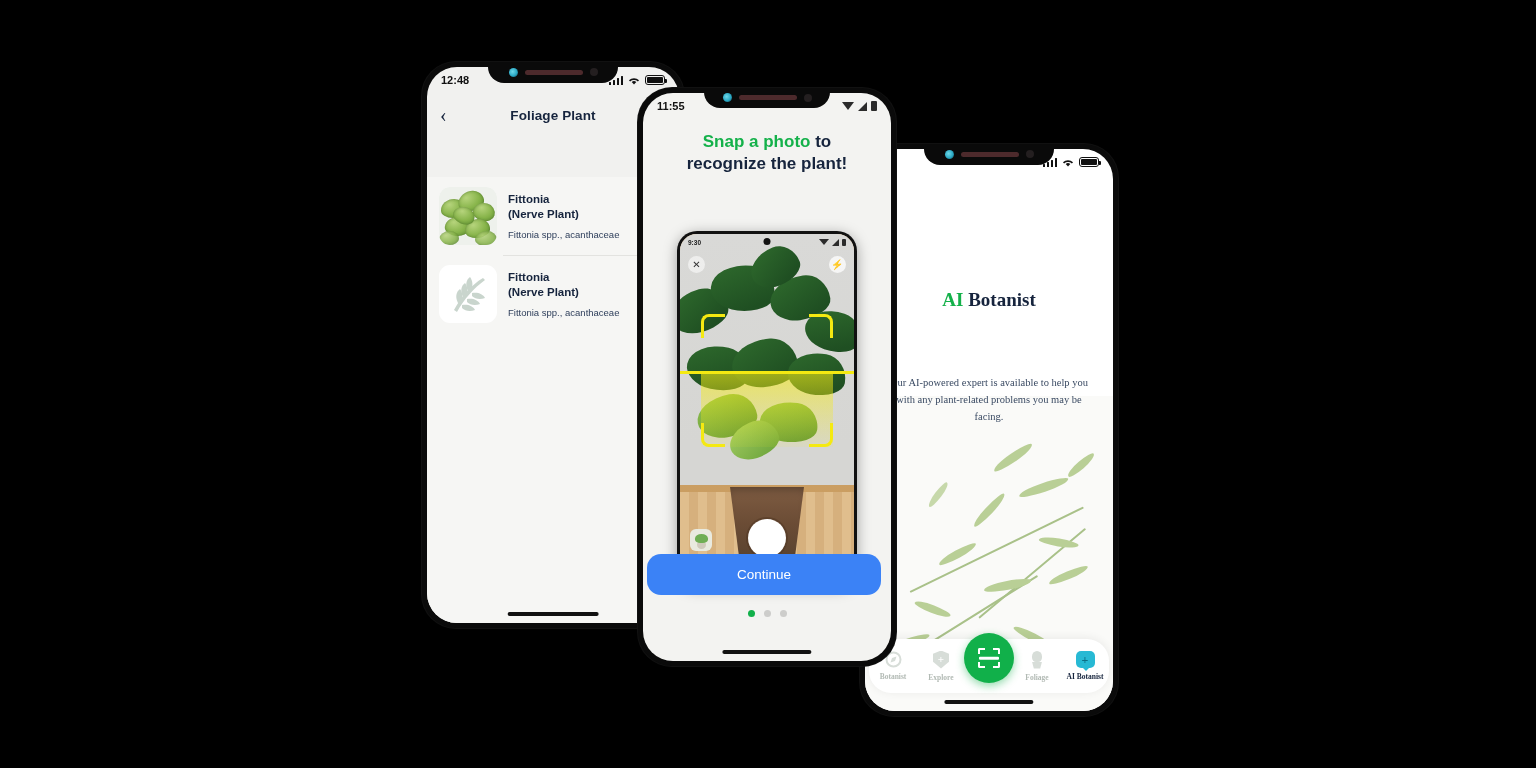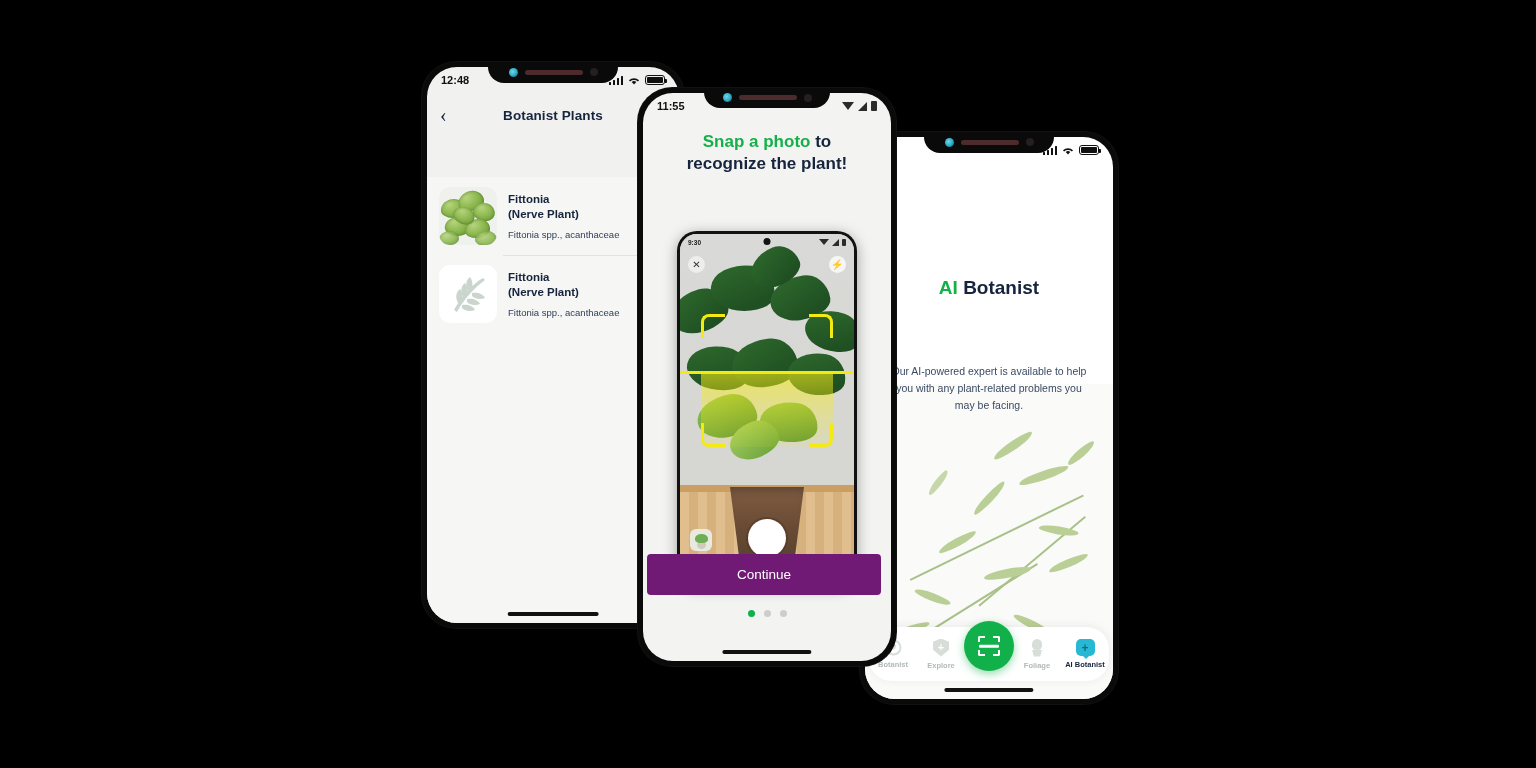--- a/index.html
+++ b/index.html
@@ -139,29 +139,29 @@
   .gallery { position:absolute; bottom:32px; left:10px; width:22px; height:22px;
              border-radius:6px; background:#e9eadf; z-index:9; overflow:hidden;
              display:flex; align-items:flex-end; justify-content:center; }
   .gallery .pt { width:9px; height:7px; background:#cfcabb; border-radius:3px 3px 5px 5px; margin-bottom:2px;}
   .gallery .gl { position:absolute; bottom:8px; width:13px; height:9px; border-radius:50% 50% 40% 40%;
                  background:#6fae54; }
   .mock-home { position:absolute; bottom:4px; left:50%; transform:translateX(-50%);
                width:42%; height:2.5px; border-radius:2px; background:rgba(255,255,255,.8); z-index:9;}
 
   .cp-btn { position:absolute; left:4px; right:10px; bottom:66px; height: 41px;
-            background:#701a75; border-radius:4px; color:#fff; font-size:13.5px;
+            background:#3b82f6; border-radius:14px; color:#fff; font-size:13.5px;
             display:flex; align-items:center; justify-content:center; font-weight:400; }
   .cp-dots { position:absolute; bottom:44px; left:0; right:0; display:flex;
              justify-content:center; gap:9px; }
   .cp-dots i { width:7px; height:7px; border-radius:50%; background:#cdcdcb; display:block; }
   .cp-dots i.on { background:#11b04a; }
 
   
-  #phone-right { left: 860px; top: 132px; width: 258px; height: 572px; z-index: 10; }
+  #phone-right { left: 860px; top: 144px; width: 258px; height: 572px; z-index: 10; font-family: Liberation Serif, serif; }
   #phone-right .screen { background: #fff; }
   .rp-title { position:absolute; top:140px; left:0; right:0; text-align:center;
               font-size:19px; font-weight:700; color:#16243d; }
   .rp-title .hl { color:#14b14a; }
   .rp-input { position:absolute; top:176px; left:12px; right:12px; height:37px;
               background:#fff; border-radius:19px; display:flex; align-items:center;
               padding:0 16px; box-shadow: 0 2px 9px rgba(0,0,0,.13); font-size:11.5px;
               color:#9aa29c; }
   .rp-desc { position:absolute; top:226px; left:20px; right:20px; text-align:center;
              font-size:10.5px; line-height:1.6; color:#3a4a63; }
@@ -224,21 +224,21 @@
           <svg width="14" height="11" viewBox="0 0 14 11">
               <path d="M7 9.6 9.3 6.9a3.6 3.6 0 0 0-4.6 0Z" fill="#111"></path>
               <path d="M7 5.1a6 6 0 0 1 3.9 1.45l1.15-1.35A7.8 7.8 0 0 0 7 3.3a7.8 7.8 0 0 0-5.05 1.9L3.1 6.55A6 6 0 0 1 7 5.1Z" fill="#111"></path>
             </svg>
           <span class="batt"></span>
         </span>
       </div>
 
       <div class="lp-nav">
         <div class="lp-back">‹</div>
-        <div class="lp-title">Botanist Plants</div>
+        <div class="lp-title">Foliage Plant</div>
       </div>
 
 
       <div class="lp-list">
 
         <div class="lp-row">
           <div class="lp-thumb">
             <div class="leafy">
               <b style="left:2px;top:12px;width:24px;height:19px"></b>
               <b style="left:19px;top:4px;width:26px;height:20px;transform:rotate(-12deg)"></b>

